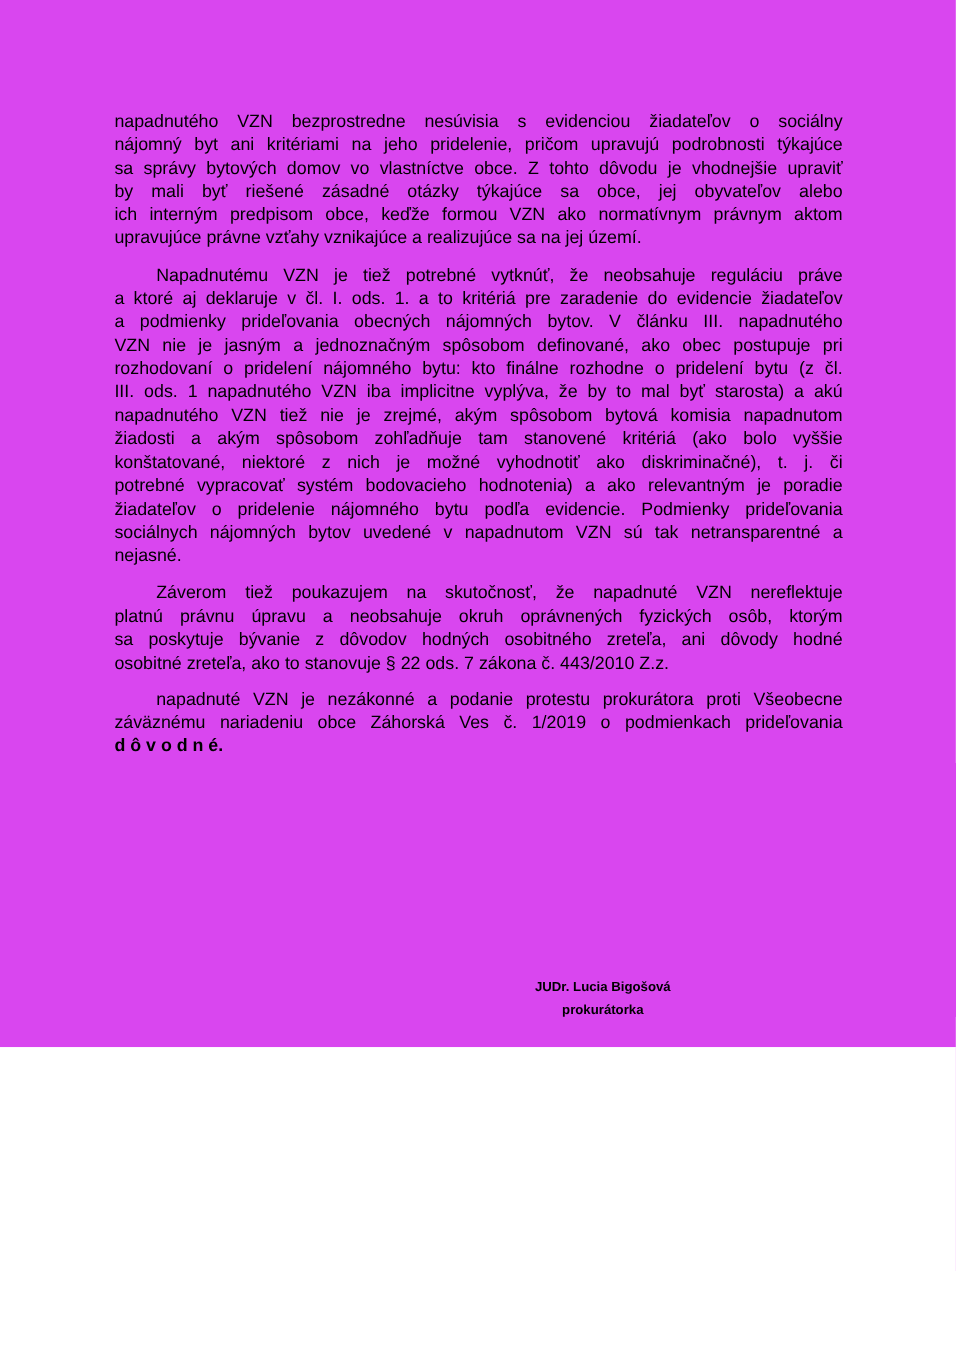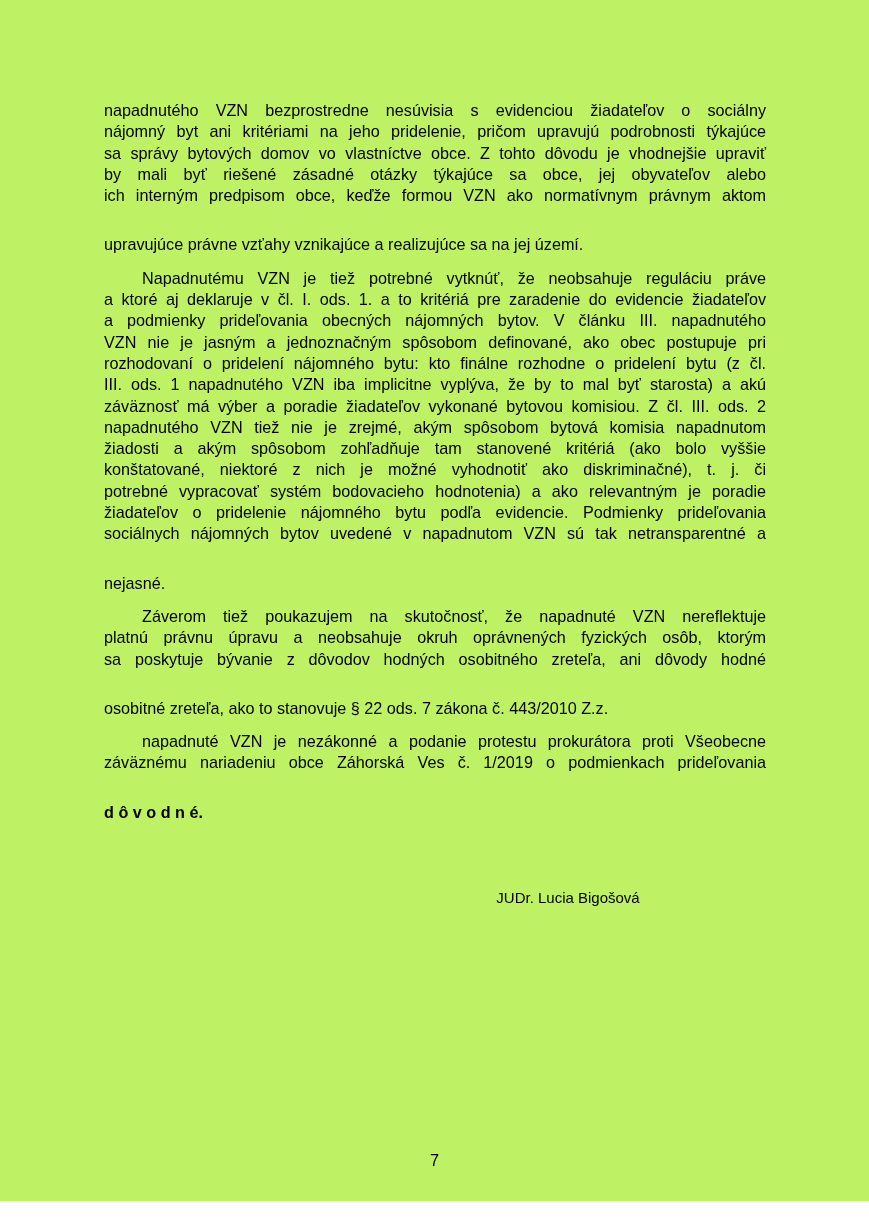--- a/index.html
+++ b/index.html
@@ -3,22 +3,22 @@
 <meta charset="utf-8">
 <style>
   html, body {
     margin: 0;
     padding: 0;
     background: #ffffff;
   }
   .page {
     position: relative;
     width: 869px;
-    height: 1201px;
-    background: #bef264;
+    height: 952px;
+    background: #d946ef;
     color: #000000;
     font-family: "Liberation Sans", sans-serif;
     overflow: hidden;
   }
   .content {
     position: absolute;
     left: 104px;
     top: 100px;
     width: 662px;
   }
@@ -26,36 +26,36 @@
     margin: 0 0 12px 0;
     font-size: 16.2px;
     line-height: 21.3px;
   }
   .line {
     text-align: justify;
     text-align-last: justify;
   }
   .line.last {
     text-align-last: left;
-    margin-top: 28px;
   }
   .para.indent .line:first-child {
     text-indent: 38px;
   }
   .line.bold {
     font-weight: bold;
   }
   .signature {
     position: absolute;
-    left: 418px;
+    left: 398px;
     top: 887px;
     width: 300px;
     text-align: center;
-    font-size: 15px;
+    font-size: 12px;
     line-height: 21.3px;
+    font-weight: bold;
   }
   .page-number {
     position: absolute;
     left: 0;
     top: 1150px;
     width: 869px;
     text-align: center;
     font-size: 16.2px;
     line-height: 21.3px;
   }
@@ -73,21 +73,20 @@
         <div class="line">ich interným predpisom obce, keďže formou VZN ako normatívnym právnym aktom</div>
         <div class="line last">upravujúce právne vzťahy vznikajúce a realizujúce sa na jej území.</div>
       </div>
       <div class="para indent">
         <div class="line">Napadnutému VZN je tiež potrebné vytknúť, že neobsahuje reguláciu práve</div>
         <div class="line">a&nbsp;ktoré aj deklaruje v čl. I. ods. 1. a to kritériá pre zaradenie do evidencie žiadateľov</div>
         <div class="line">a podmienky prideľovania obecných nájomných bytov. V&nbsp;článku III. napadnutého</div>
         <div class="line">VZN nie je jasným a&nbsp;jednoznačným spôsobom definované, ako obec postupuje pri</div>
         <div class="line">rozhodovaní o pridelení nájomného bytu: kto finálne rozhodne o pridelení bytu (z čl.</div>
         <div class="line">III. ods. 1 napadnutého VZN iba implicitne vyplýva, že by to mal byť starosta) a akú</div>
-        <div class="line">záväznosť má výber a poradie žiadateľov vykonané bytovou komisiou. Z čl. III. ods. 2</div>
         <div class="line">napadnutého VZN tiež nie je zrejmé, akým spôsobom bytová komisia napadnutom</div>
         <div class="line">žiadosti a&nbsp;akým spôsobom zohľadňuje tam stanovené kritériá (ako bolo vyššie</div>
         <div class="line">konštatované, niektoré z&nbsp;nich je možné vyhodnotiť ako diskriminačné), t. j. či</div>
         <div class="line">potrebné vypracovať systém bodovacieho hodnotenia) a ako relevantným je poradie</div>
         <div class="line">žiadateľov o&nbsp;pridelenie nájomného bytu podľa evidencie. Podmienky prideľovania</div>
         <div class="line">sociálnych nájomných bytov uvedené v napadnutom VZN sú tak netransparentné a</div>
         <div class="line last">nejasné.</div>
       </div>
       <div class="para indent">
         <div class="line">Záverom tiež poukazujem na skutočnosť, že napadnuté VZN nereflektuje</div>
@@ -97,16 +96,17 @@
       </div>
       <div class="para indent">
         <div class="line">napadnuté VZN je nezákonné a podanie protestu prokurátora proti Všeobecne</div>
         <div class="line">záväznému nariadeniu obce Záhorská Ves č. 1/2019 o&nbsp;podmienkach prideľovania</div>
         <div class="line last bold">d ô v o d n é.</div>
       </div>
     </div>
 
   <div class="signature">
     <div class="sig-line">JUDr. Lucia Bigošová</div>
+    <div class="sig-line">prokurátorka</div>
   </div>
 
   <div class="page-number">7</div>
 </div>
 
 </body></html>

